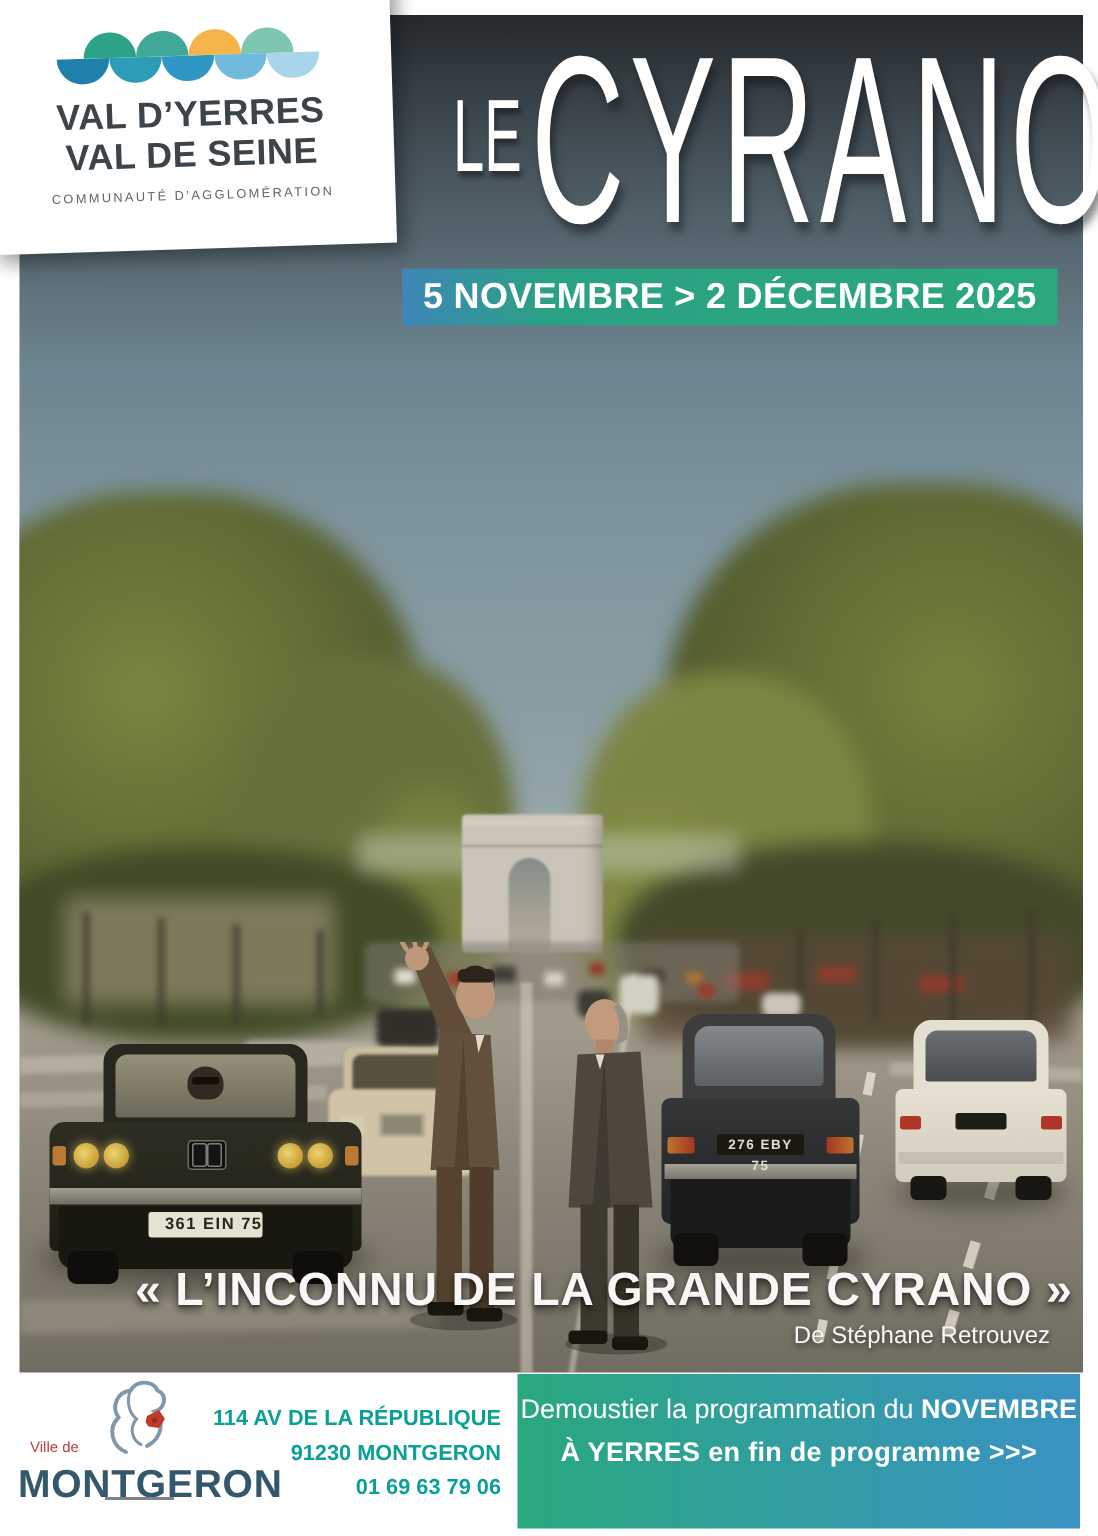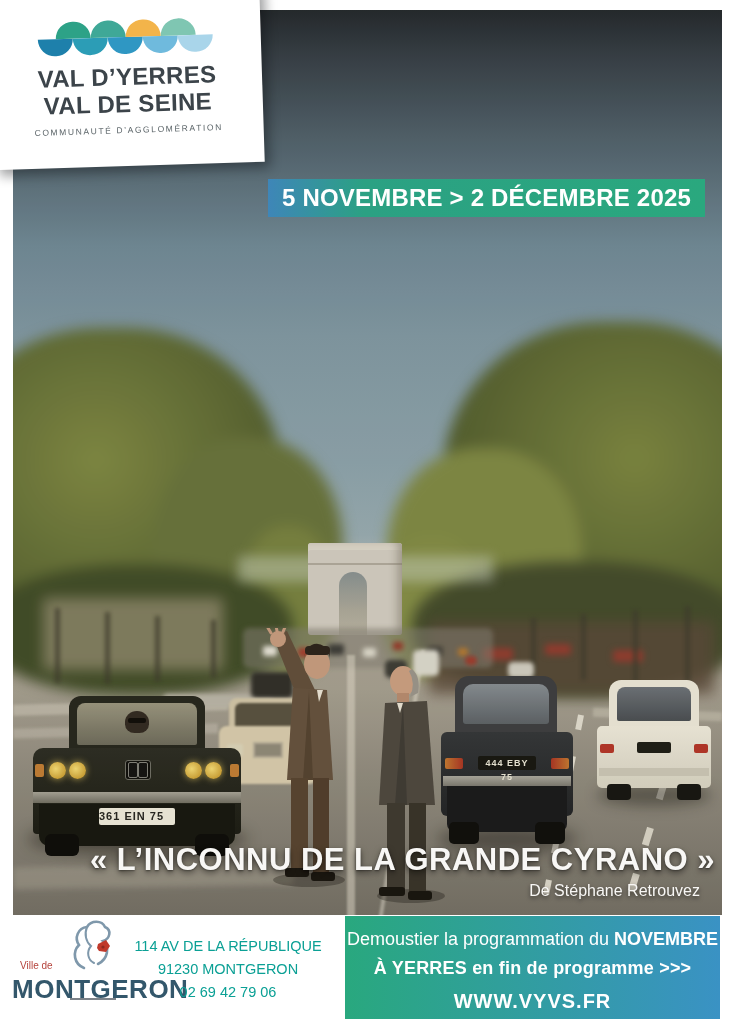--- a/index.html
+++ b/index.html
@@ -76,21 +76,21 @@
   .bmw .shades{position:absolute;left:95px;top:22px;width:18px;height:5px;background:#0d0b08;border-radius:2px;}
   .bmw .body{position:absolute;left:0;top:52px;width:208px;height:86px;background:linear-gradient(180deg,#2a2b22,#191a13);border-radius:10px 10px 4px 4px;}
   .bmw .lower{position:absolute;left:6px;top:108px;width:196px;height:42px;background:#14150e;border-radius:0 0 10px 10px;}
   .bmw .lamp{position:absolute;top:66px;width:17px;height:17px;border-radius:50%;
        background:radial-gradient(circle at 40% 40%,#f3da74,#c79a2e 80%);box-shadow:0 0 7px rgba(240,210,100,.7);}
   .bmw .ind{position:absolute;top:68px;width:9px;height:13px;background:#bf7c33;border-radius:2px;}
   .bmw .grille{position:absolute;left:92px;top:64px;width:26px;height:20px;background:#0c0c0a;border-radius:3px;border:1px solid #6d6d65;}
   .bmw .grille i{position:absolute;top:1px;width:10px;height:16px;border:1px solid #80807a;border-radius:2px;background:#101010;}
   .bmw .bumper{position:absolute;left:0;top:96px;width:208px;height:11px;background:linear-gradient(180deg,#a5a296,#6f6d62);}
   .bmw .plate{position:absolute;left:66px;top:112px;width:76px;height:17px;background:#ece9db;border-radius:2px;
-       color:#23231f;font-size:11px;font-weight:bold;text-align:left;line-height:17px;letter-spacing:1px;}
+       color:#23231f;font-size:11px;font-weight:bold;text-align:right;line-height:17px;letter-spacing:1px;}
   .bmw .wheel{position:absolute;top:138px;width:34px;height:22px;background:#0a0a08;border-radius:6px;}
 
   
   .merc{position:absolute;left:206px;top:688px;width:98px;height:96px;filter:blur(1px);}
   .merc .roof{position:absolute;left:10px;top:0;width:78px;height:36px;background:#cfc3a6;border-radius:8px 8px 0 0;}
   .merc .ws{position:absolute;left:16px;top:5px;width:66px;height:26px;background:#56503f;border-radius:6px 6px 0 0;}
   .merc .body{position:absolute;left:0;top:28px;width:98px;height:58px;background:#d6caac;border-radius:8px;}
   .merc .gr{position:absolute;left:34px;top:44px;width:30px;height:16px;background:#8e8878;border:2px solid #b5ad98;}
   .merc .hl{position:absolute;top:46px;width:16px;height:12px;background:#d8d2b8;border-radius:2px;}
 
@@ -152,22 +152,22 @@
   .agglo-sub{font-size:8.5px;letter-spacing:1.6px;color:#5c6569;margin-top:7px;}
 
   
   .city-logo{position:absolute;left:12px;top:918px;width:160px;height:100px;}
   .city-logo svg{position:absolute;left:52px;top:0;}
   .city-prefix{position:absolute;left:8px;top:42px;font-size:10px;color:#b5433c;}
   .city-name{position:absolute;left:0;top:56px;width:160px;text-align:center;font-size:26px;font-weight:bold;
       color:#33576b;letter-spacing:.5px;}
   .city-underline{position:absolute;left:58px;top:80px;width:46px;height:2px;background:#7c8288;}
 
-  .address{position:absolute;left:122px;top:935px;width:212px;text-align:center;color:#0ba095;
-      font-weight:normal;font-size:14.5px;line-height:1.6;}
+  .address{position:absolute;left:122px;top:935px;width:212px;text-align:right;color:#0ba095;
+      font-weight:bold;font-size:14.5px;line-height:1.6;}
 
   .promo{position:absolute;left:345px;top:916px;width:375px;height:103px;text-align:center;color:#fff;
       background:linear-gradient(90deg,#29a87e,#3a92c4);padding-top:13px;}
   .promo-l1{font-size:18px;}
   .promo-l1 b{font-weight:bold;}
   .promo-l2{font-size:18px;font-weight:bold;margin-top:8px;letter-spacing:.2px;}
   .website{font-size:20px;font-weight:bold;margin-top:11px;letter-spacing:1px;}
 </style>
 </head>
 <body>
@@ -273,21 +273,21 @@
 
     <div class="sedan">
       <div class="shadow"></div>
       <div class="cabin"></div>
       <div class="rw"></div>
       <div class="body"></div>
       <div class="lower"></div>
       <div class="chrome"></div>
       <div class="tl l"></div>
       <div class="tl r"></div>
-      <div class="plate">444 EBY 75</div>
+      <div class="plate">276 EBY 75</div>
       <div class="wheel" style="left:8px;"></div>
         <div class="wheel" style="right:8px;"></div>
     </div>
 
     <div class="wcar">
       <div class="shadow"></div>
       <div class="cabin"></div>
       <div class="rw"></div>
       <div class="body"></div>
       <div class="tl" style="left:3px;"></div>
@@ -326,20 +326,24 @@
       <rect x="22" y="148" width="18" height="86" fill="#3b372f"></rect>
       <rect x="44" y="148" width="17" height="90" fill="#353128"></rect>
       <rect x="14" y="232" width="26" height="9" rx="3" fill="#15120d"></rect>
       <rect x="43" y="236" width="24" height="9" rx="3" fill="#15120d"></rect>
     </svg>
 
     <div class="film-title">« L’INCONNU DE LA GRANDE CYRANO »</div>
     <div class="film-director">De Stéphane Retrouvez</div>
   </div>
 
+  <div class="masthead">
+    <span class="le">LE</span>
+    <span class="cyrano">CYRANO</span>
+  </div>
 
   <div class="date-banner">5 NOVEMBRE &gt; 2 DÉCEMBRE 2025</div>
 
   <div class="agglo-card">
     <div class="waves" id="waves">
         <span class="down" style="left: 0px; background: rgb(30, 128, 171);"></span>
         <span class="up" style="left: 17.5px; background: rgb(45, 162, 135);"></span>
         <span class="down" style="left: 35px; background: rgb(44, 157, 182);"></span>
         <span class="up" style="left: 52.5px; background: rgb(63, 168, 151);"></span>
         <span class="down" style="left: 70px; background: rgb(47, 151, 195);"></span>
@@ -363,22 +367,21 @@
       <circle cx="39" cy="29" r="1.6" fill="#8e2a20"></circle>
     </svg>
     <div class="city-prefix">Ville de</div>
     <div class="city-name">MONTGERON</div>
     <div class="city-underline"></div>
   </div>
 
   <div class="address">
     <div>114 AV DE LA RÉPUBLIQUE</div>
     <div>91230 MONTGERON</div>
-    <div>02 69 42 79 06</div>
+    <div>01 69 63 79 06</div>
   </div>
 
   <div class="promo">
     <div class="promo-l1"><span>Demoustier la programmation du </span><b>NOVEMBRE</b></div>
     <div class="promo-l2">À YERRES en fin de programme &gt;&gt;&gt;</div>
-    <div class="website">WWW.VYVS.FR</div>
   </div>
 
 </div>
 
 </body></html>

